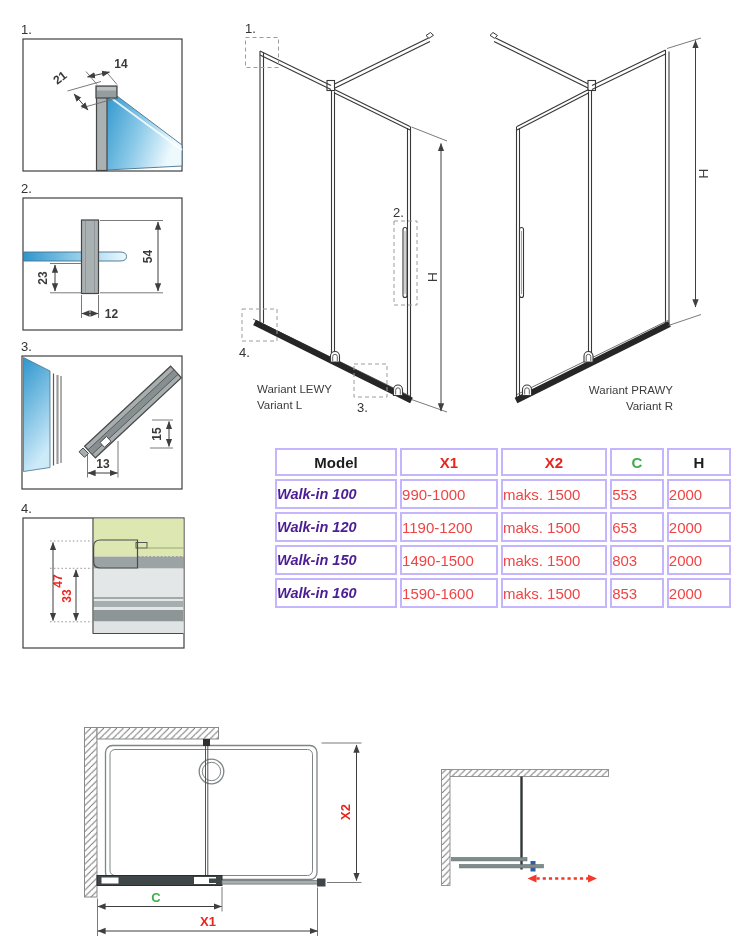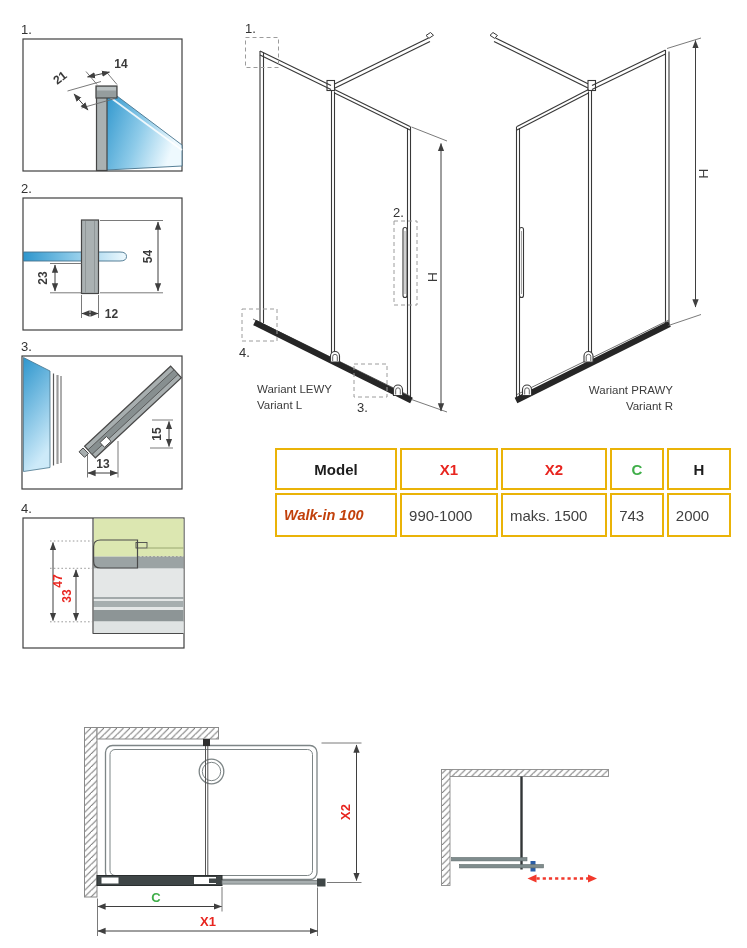--- a/index.html
+++ b/index.html
@@ -10,25 +10,25 @@
   .t-dim{font:600 12px "Liberation Sans",sans-serif;fill:#3a3a3a;}
   .t-dim-red{font:600 12px "Liberation Sans",sans-serif;fill:#e8251f;}
   .t-marker{font:400 13px "Liberation Sans",sans-serif;fill:#333;}
   .t-caption{font:400 11.5px "Liberation Sans",sans-serif;fill:#3c3c3c;}
   .t-h{font:400 13.5px "Liberation Sans",sans-serif;fill:#3a3a3a;}
   .t-plan-red{font:600 13px "Liberation Sans",sans-serif;fill:#e8251f;}
   .t-plan-green{font:600 13px "Liberation Sans",sans-serif;fill:#3fae49;}
   
   .spec-table{position:absolute;left:272px;top:445px;width:462px;border-collapse:separate;
               border-spacing:3px;table-layout:fixed;background:#fff;}
-  .spec-table th,.spec-table td{border:2px solid #eab308;background:#fff;
-              vertical-align:middle;padding:7px;}
+  .spec-table th,.spec-table td{border:2px solid #c4b5fd;background:#fff;
+              vertical-align:middle;padding:0;}
   .spec-table th{height:24px;font:700 15px "Liberation Sans",sans-serif;color:#1d1d1d;}
-  .spec-table td{height:26px;font:400 15px "Liberation Sans",sans-serif;color:#404040;}
-  .spec-table td.model{font:700 14.5px "Liberation Sans",sans-serif;font-style:italic;color:#c2410c;}
+  .spec-table td{height:26px;font:400 15px "Liberation Sans",sans-serif;color:#ef4444;}
+  .spec-table td.model{font:700 14.5px "Liberation Sans",sans-serif;font-style:italic;color:#4c1d95;}
   .spec-table th.red{color:#e8251f;}
   .spec-table th.green{color:#3fae49;}
 </style>
 </head>
 <body>
 
 <div class="stage">
 
 <svg width="747" height="948" viewBox="0 0 747 948">
   <defs>
@@ -305,19 +305,40 @@
       <th class="red">X2</th>
       <th class="green">C</th>
       <th>H</th>
     </tr>
   </thead>
   <tbody>
     <tr>
       <td class="model">Walk-in 100</td>
       <td>990-1000</td>
       <td>maks. 1500</td>
-      <td>743</td>
+      <td>553</td>
+      <td>2000</td>
+    </tr>
+    <tr>
+      <td class="model">Walk-in 120</td>
+      <td>1190-1200</td>
+      <td>maks. 1500</td>
+      <td>653</td>
+      <td>2000</td>
+    </tr>
+    <tr>
+      <td class="model">Walk-in 150</td>
+      <td>1490-1500</td>
+      <td>maks. 1500</td>
+      <td>803</td>
+      <td>2000</td>
+    </tr>
+    <tr>
+      <td class="model">Walk-in 160</td>
+      <td>1590-1600</td>
+      <td>maks. 1500</td>
+      <td>853</td>
       <td>2000</td>
     </tr>
   </tbody>
 </table>
 
 </div>
 
 </body></html>

